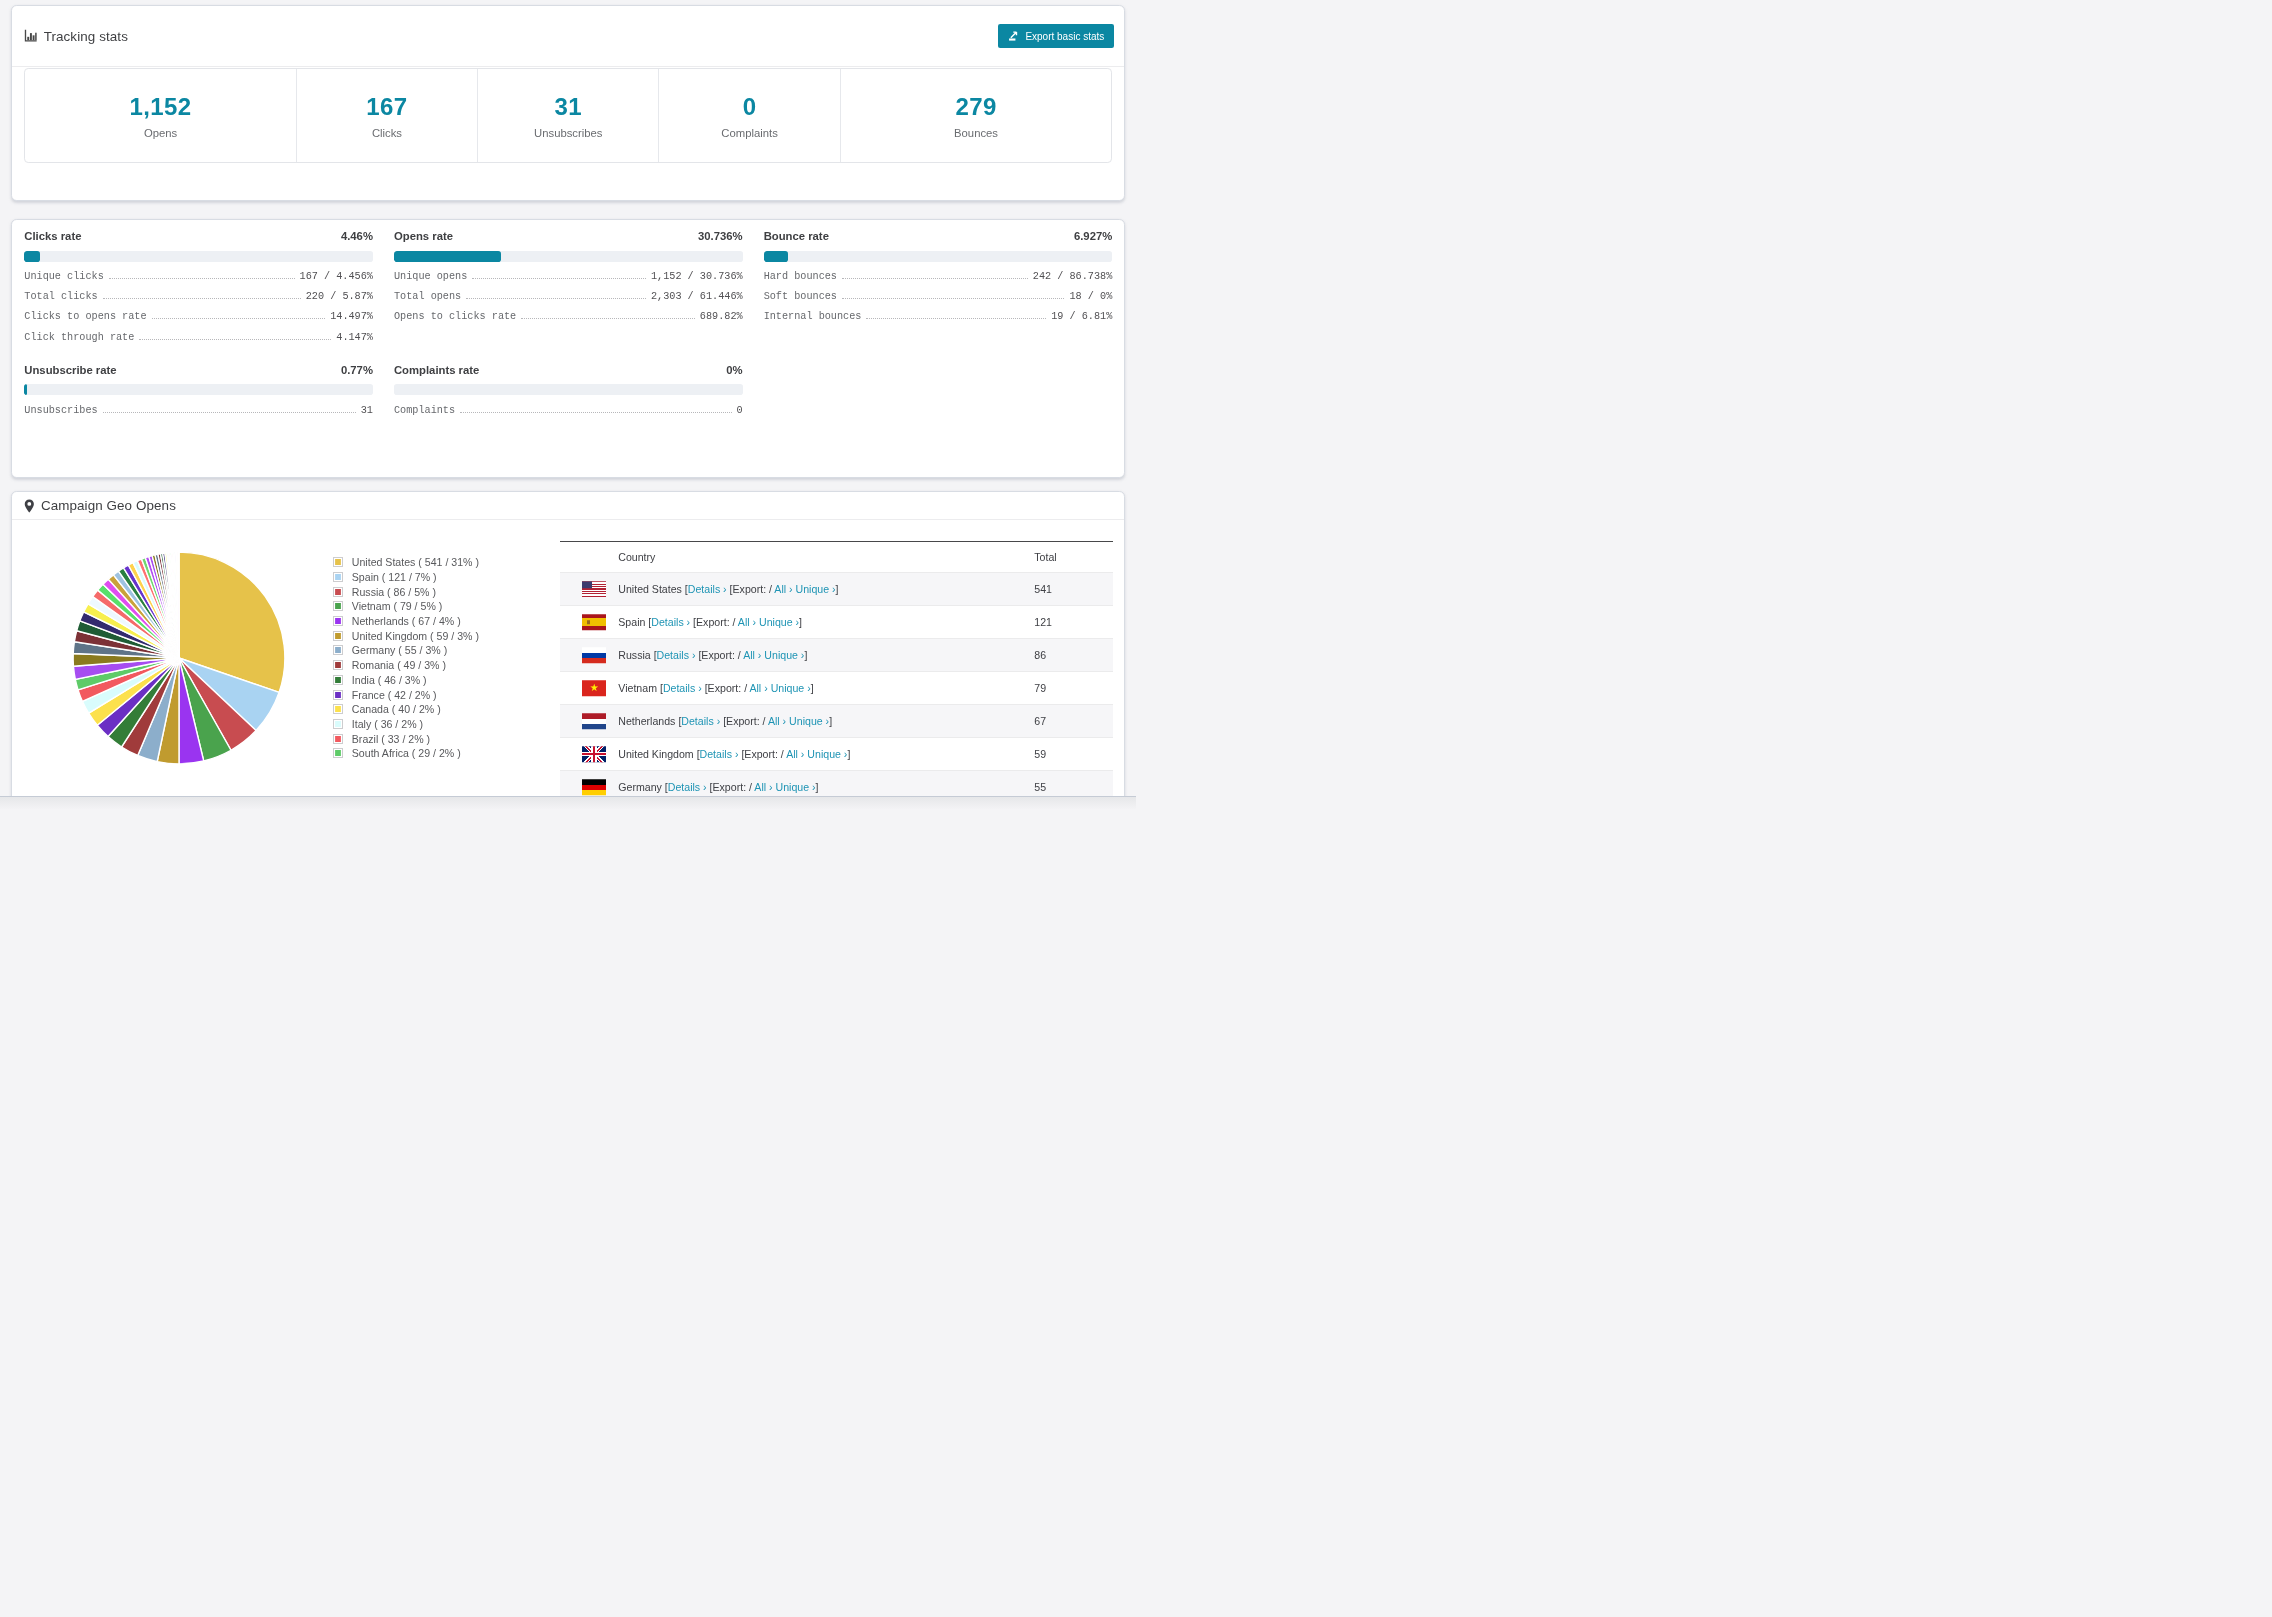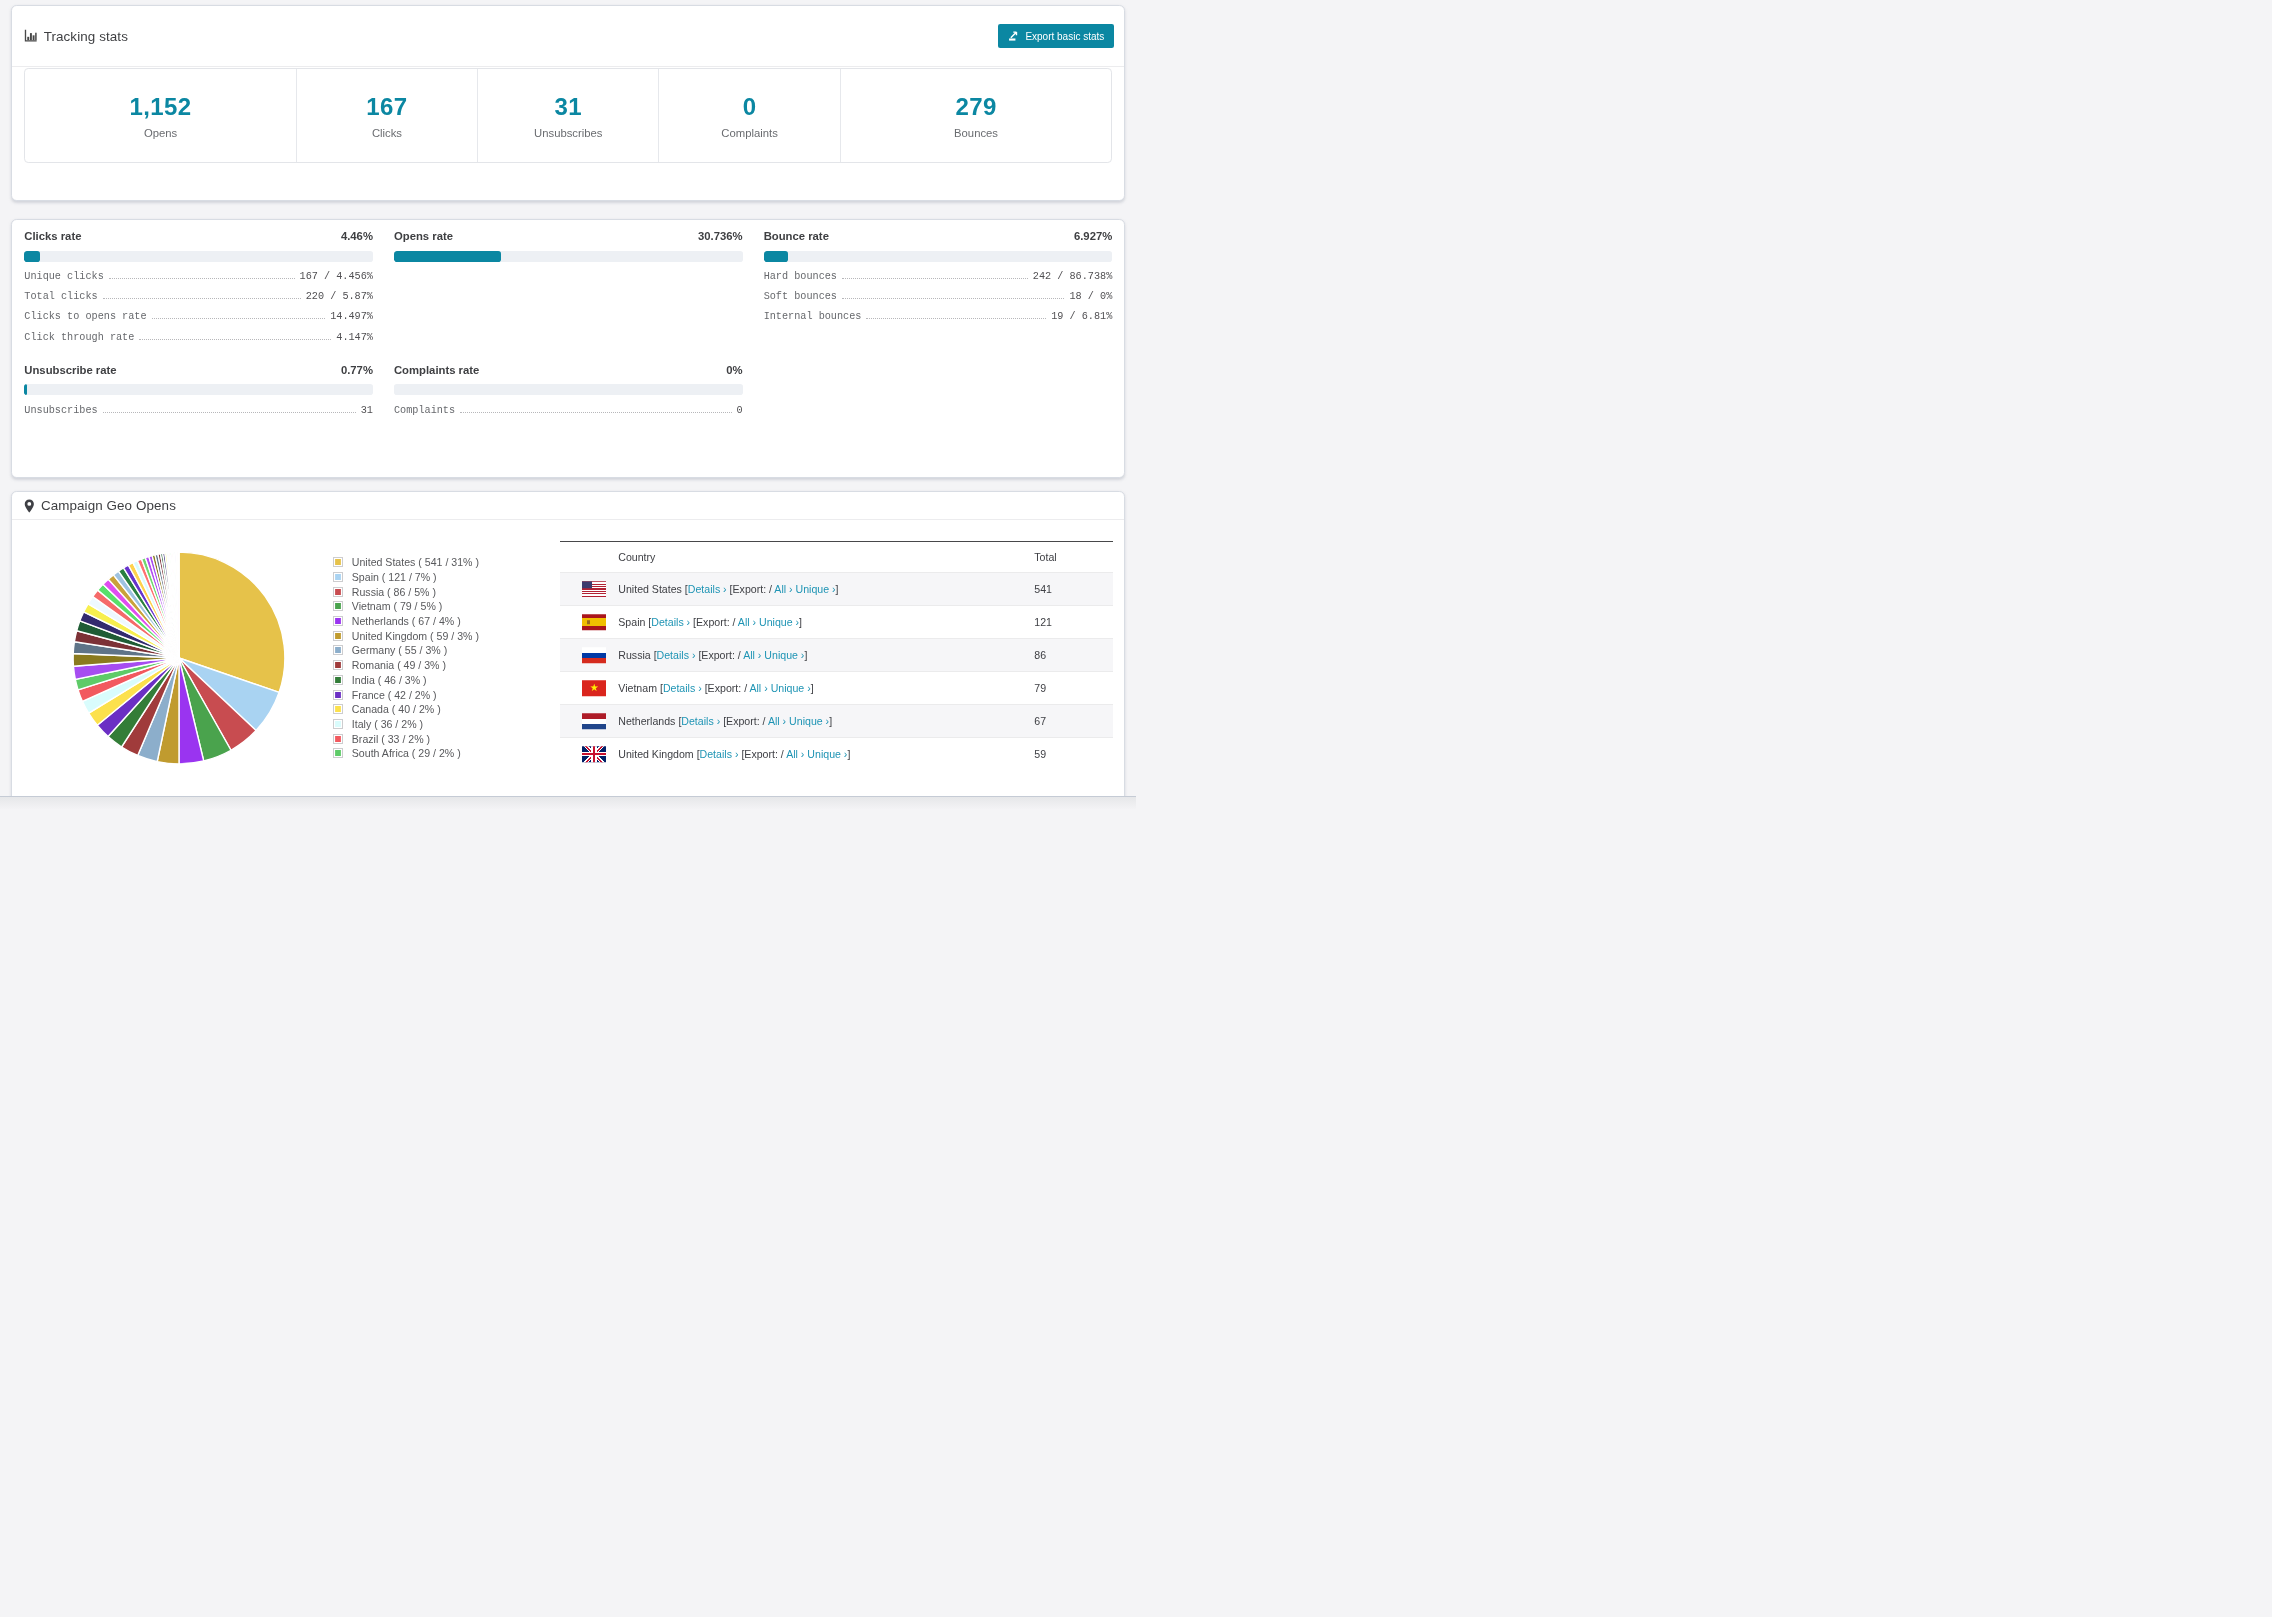--- a/index.html
+++ b/index.html
@@ -166,20 +166,37 @@
           </div>
   </div>
         <div class="rate-section">
     <div class="rate-head">
       <span class="rate-title">Opens rate</span>
       <span class="rate-value">30.736%</span>
     </div>
     <div class="bar-track">
       <div class="bar-fill" style="width: 30.736%;"></div>
     </div>
+    <div class="rate-rows">
+            <div class="rate-row">
+    <span class="lbl">Unique opens</span>
+    <span class="leader"></span>
+    <span class="val">1,152 / 30.736%</span>
+  </div>
+            <div class="rate-row">
+    <span class="lbl">Total opens</span>
+    <span class="leader"></span>
+    <span class="val">2,303 / 61.446%</span>
+  </div>
+            <div class="rate-row">
+    <span class="lbl">Opens to clicks rate</span>
+    <span class="leader"></span>
+    <span class="val">689.82%</span>
+  </div>
+          </div>
   </div>
         <div class="rate-section">
     <div class="rate-head">
       <span class="rate-title">Bounce rate</span>
       <span class="rate-value">6.927%</span>
     </div>
     <div class="bar-track">
       <div class="bar-fill" style="width: 6.927%;"></div>
     </div>
     <div class="rate-rows">
@@ -433,19 +450,31 @@
     <span class="cell-country">
       <span class="c-name">United Kingdom </span>
       <span class="br">[</span><a class="lk-details">Details ›</a><span class="br"> [Export: </span>
       <span class="br"> / </span>
       <a class="lk-all">All ›</a>
       <span class="br"></span>
       <a class="lk-unique">Unique ›</a><span class="br">]</span>
     </span>
     <span class="cell-total">59</span>
   </div>
+          <div class="t-row stripe">
+    <span class="flag flag-de"></span>
+    <span class="cell-country">
+      <span class="c-name">Germany </span>
+      <span class="br">[</span><a class="lk-details">Details ›</a><span class="br"> [Export: </span>
+      <span class="br"> / </span>
+      <a class="lk-all">All ›</a>
+      <span class="br"></span>
+      <a class="lk-unique">Unique ›</a><span class="br">]</span>
+    </span>
+    <span class="cell-total">55</span>
+  </div>
         </div>
     </div>
   </div>
 </div>
 
 <div class="bottom-strip"></div>
 
 
 </body></html>

